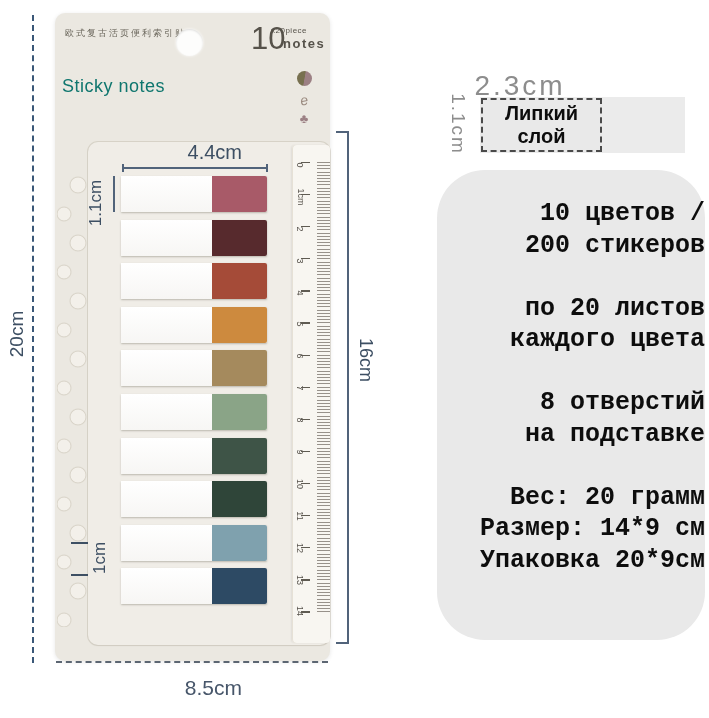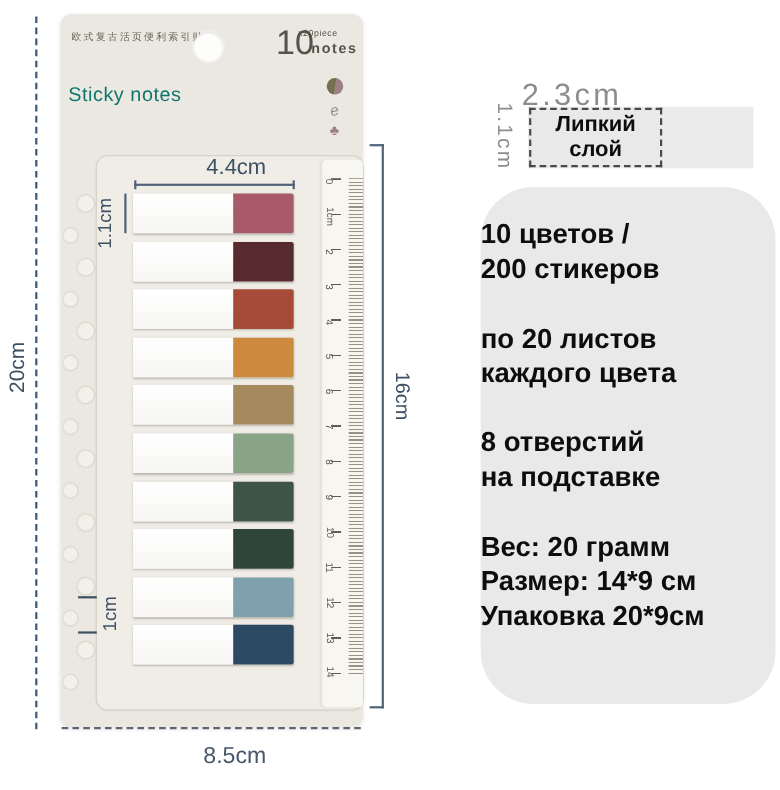--- a/index.html
+++ b/index.html
@@ -121,22 +121,22 @@
     left:481px; top:98px; width:121px; height:54px;
     border:2px dashed #4a4a4a; background:#e9e9e9;
     display:flex; align-items:center; justify-content:center; text-align:center;
     font-size:20px; font-weight:700; color:#0d0d0d; line-height:1.15; padding:0 8px;
   }
   .info-panel {
     left:437px; top:170px; width:268px; height:470px;
     background:#e9e9e9; border-radius:48px; padding-top:28px;
   }
   .info-line {
-    min-height:31.5px; line-height:31.5px; text-align:left;
-    font-size:25px; font-weight:700; color:#0d0d0d; white-space:nowrap;
+    min-height:31.5px; line-height:31.5px; text-align:right;
+    font-size:25px; font-weight:700; color:#0d0d0d; white-space:nowrap;font-family:Liberation Mono, monospace;
   }
 </style>
 </head>
 <body>
 
 <div class="abs card">
 
   <div class="abs cn-title">欧式复古活页便利索引贴</div>
   <div class="abs hang-hole"></div>
   <div class="abs big-count">10</div>

